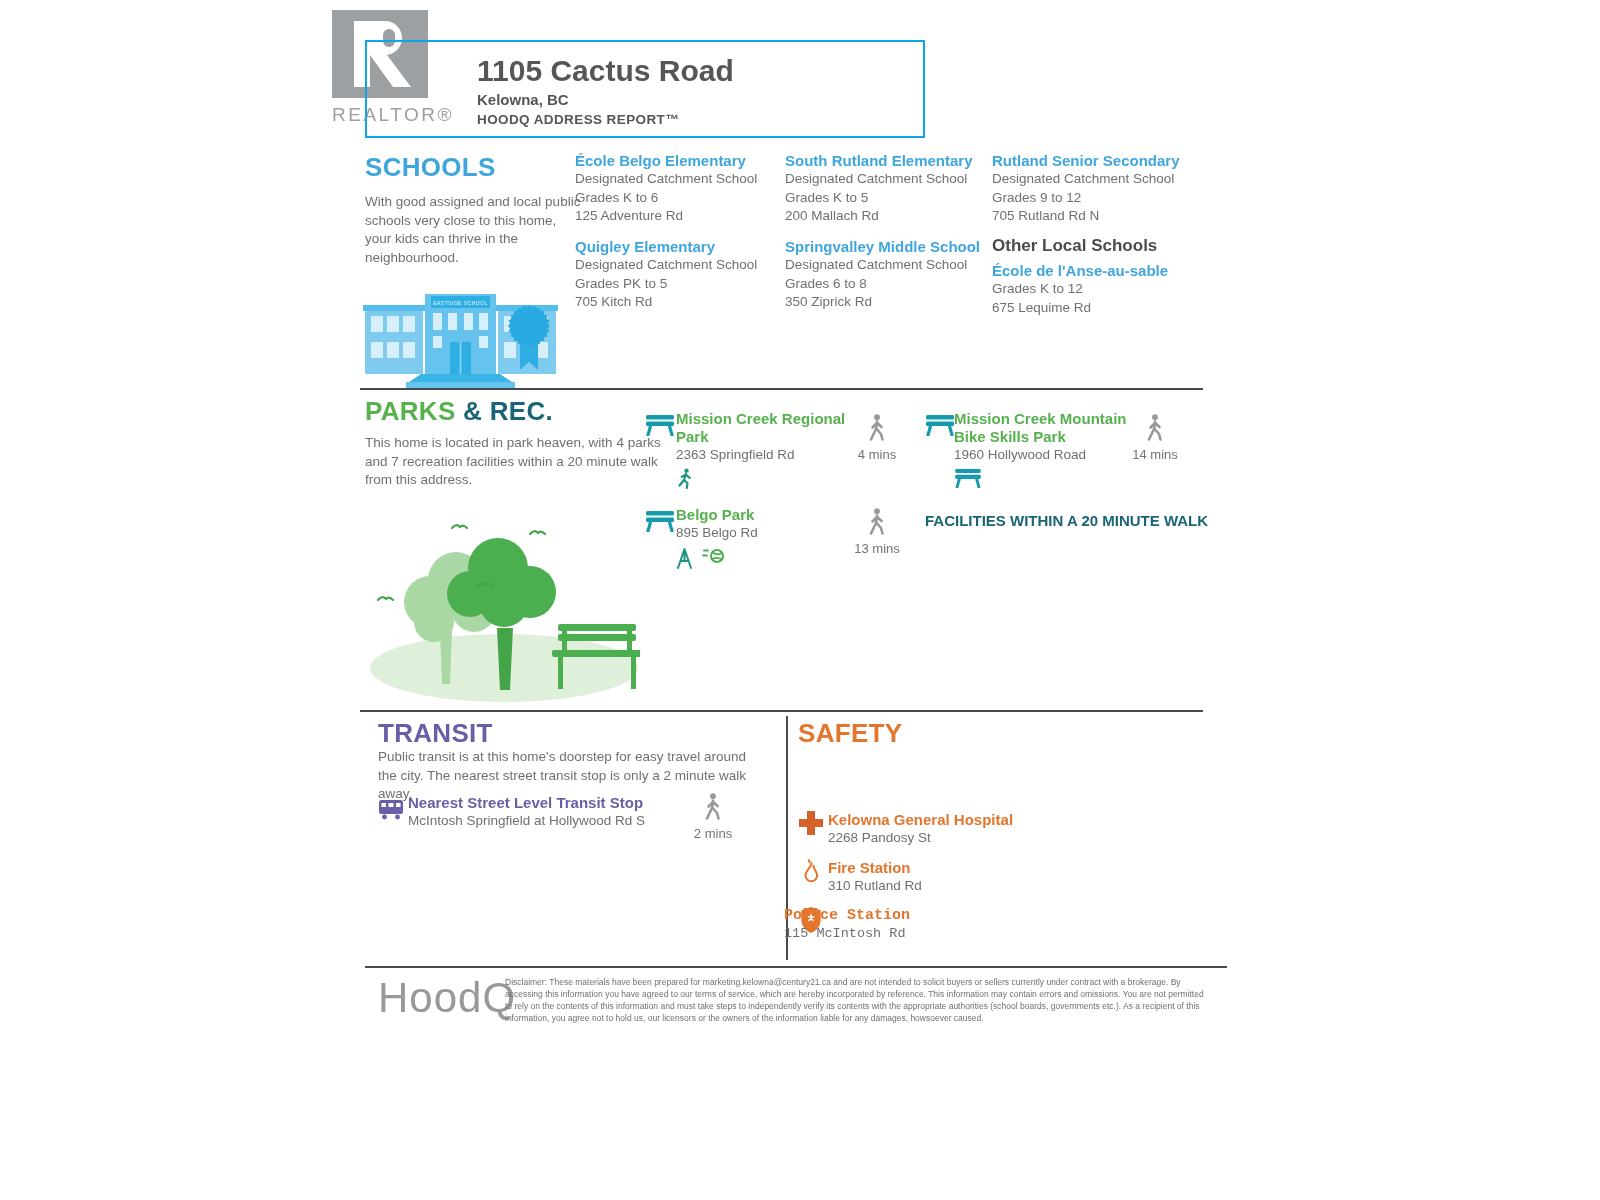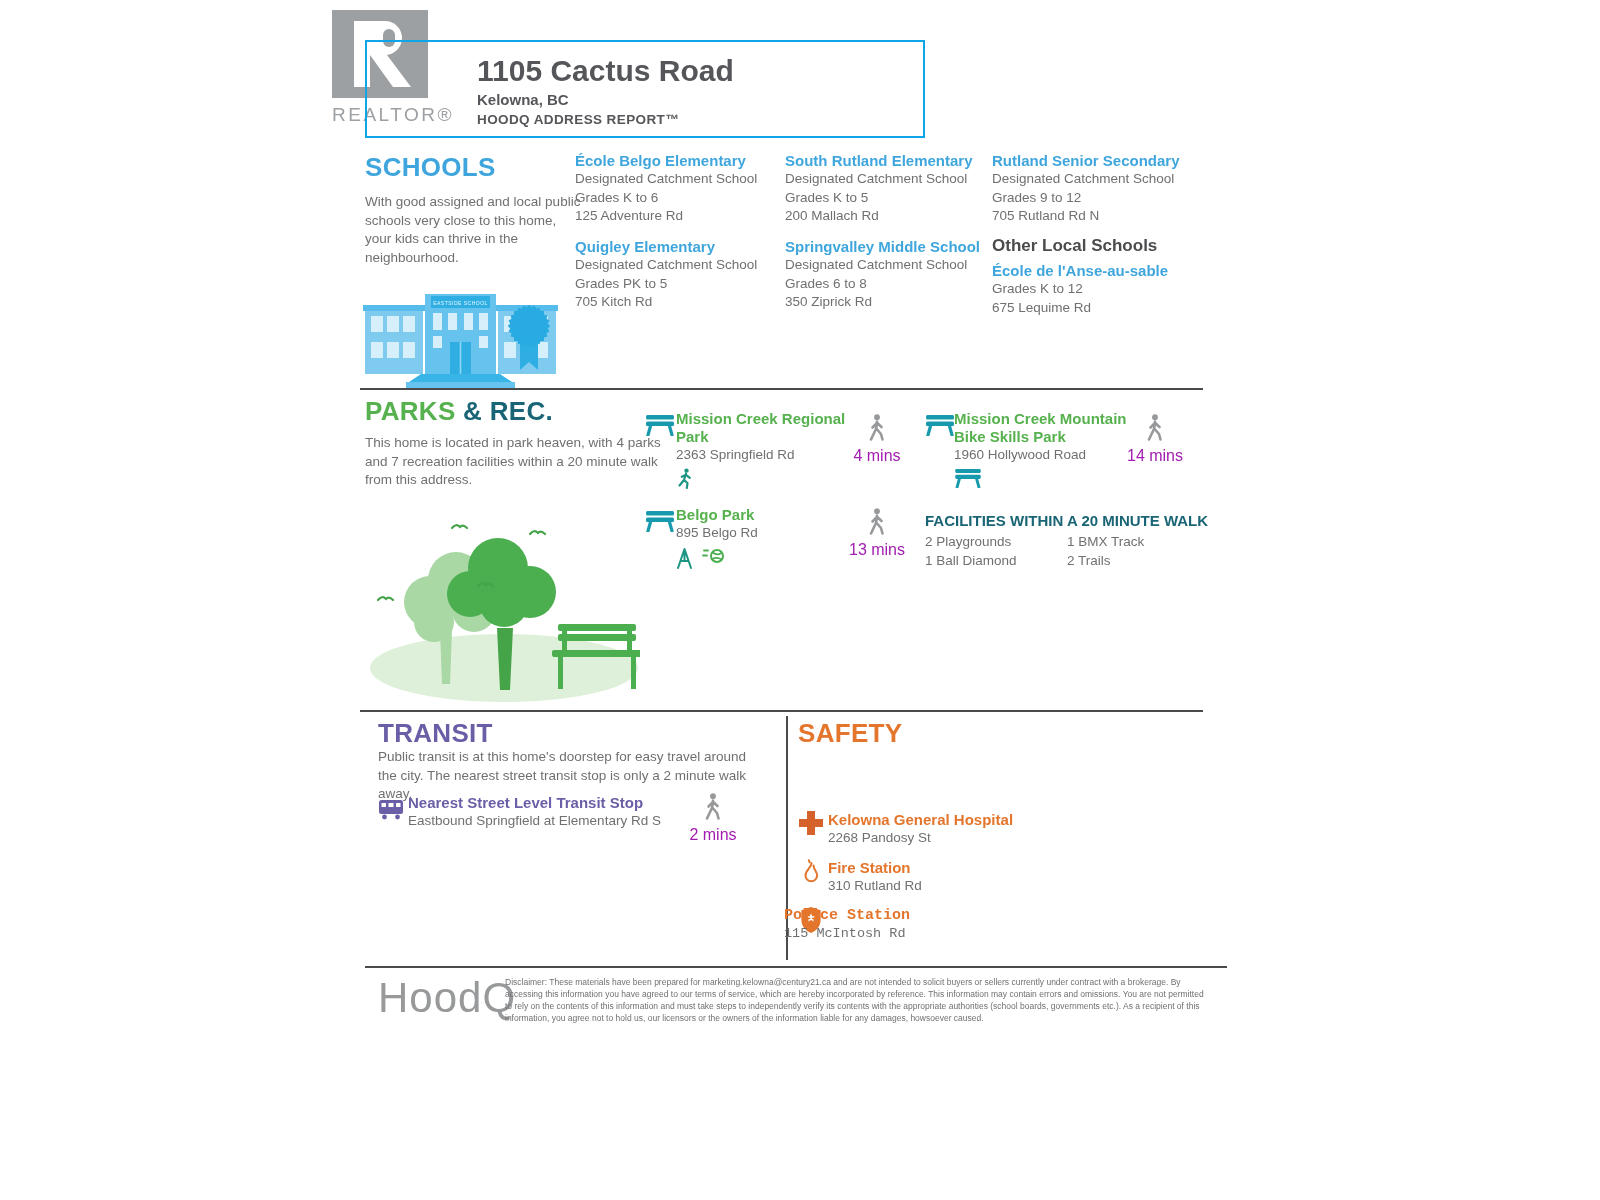--- a/index.html
+++ b/index.html
@@ -11,21 +11,21 @@
   .green{color:#56B14E;}
   .teal{color:#1A6575;}
   .purple{color:#6A5FA7;}
   .orange{color:#E4752D;}
   .name{font-size:15px;font-weight:bold;line-height:18px;}
   .line{font-size:13.5px;line-height:18.5px;color:#6F7072;}
   .intro{font-size:13.5px;line-height:18.5px;color:#6F7072;}
   .hr{position:absolute;background:#4A4B4D;height:2px;}
   .vr{position:absolute;background:#4A4B4D;width:2px;}
   .walk{position:absolute;width:70px;text-align:center;}
-  .walk .t{font-size:16px;color:#a21caf;margin-top:1px;}
+  .walk .t{font-size:13px;color:#737373;margin-top:1px;}
   .addr-box{position:absolute;left:365px;top:40px;width:556px;height:94px;
             border:2px solid #0ea5e9;background:transparent;}
   .addr-title{position:absolute;left:110px;top:12px;font-size:30px;font-weight:bold;color:#55565A;}
   .addr-city{position:absolute;left:110px;top:49px;font-size:15px;font-weight:bold;color:#55565A;}
   .addr-report{position:absolute;left:110px;top:70px;font-size:13.5px;font-weight:bold;color:#55565A;letter-spacing:.4px;}
   .realtor-word{font-size:19px;color:#9DA0A3;letter-spacing:2.5px;margin-top:2px;}
   .facilities-grid{display:grid;grid-template-columns:142px 110px;column-gap:0;}
   .facilities-grid div{font-size:13.5px;line-height:18.5px;color:#6F7072;}
   .hoodq{font-size:42px;color:#97999B;letter-spacing:1px;}
   .disclaimer{font-size:8.5px;line-height:12px;color:#6F7072;}
@@ -242,45 +242,39 @@
   <div class="walk" style="left:842px;top:508px;">
     <svg width="22" height="28" viewBox="0 0 22 28">
       <circle cx="11" cy="3.2" r="2.9" fill="#97999B"></circle>
       <path d="M11 7.5 L10.2 14.5 M10.2 14.5 L5 25.5 M10.2 14.5 L15 20 L16.5 25.5 M11 8.8 L6.5 13.5 M11 8.8 L15.5 13" stroke="#97999B" stroke-width="2.6" fill="none" stroke-linecap="round" stroke-linejoin="round"></path>
     </svg>
     <div class="t">13 mins</div>
   </div>
 
   <div class="abs" style="left:925px;top:511px;">
     <div class="teal" style="font-size:15px;font-weight:bold;line-height:19px;">FACILITIES WITHIN A 20 MINUTE WALK</div>
-    <div class="facilities-grid" style="margin-top:3px;">
-      <div>2 Playgrounds</div>
-      <div>1 BMX Track</div>
-      <div>1 Ball Diamond</div>
-      <div>2 Trails</div>
-    </div>
   </div>
 
   <div class="hr" style="left:360px;top:710px;width:843px;"></div>
   <div class="vr" style="left:786px;top:716px;height:244px;"></div>
 
   <div class="abs h1 purple" style="left:378px;top:718px;">TRANSIT</div>
   <div class="abs intro" style="left:378px;top:748px;width:376px;">Public transit is at this home's doorstep for easy travel around the city. The nearest street transit stop is only a 2 minute walk away.</div>
 
   <svg class="abs" style="left:378px;top:799px;" width="26" height="22" viewBox="0 0 26 22">
     <rect x="1" y="1" width="24" height="14" rx="2.5" fill="#6A5FA7"></rect>
     <rect x="3.5" y="4" width="4.5" height="4" fill="#ffffff"></rect>
     <rect x="10.5" y="4" width="5" height="4" fill="#ffffff"></rect>
     <rect x="18" y="4" width="4.5" height="4" fill="#ffffff"></rect>
     <circle cx="6.5" cy="18" r="2.4" fill="#6A5FA7"></circle>
     <circle cx="19.5" cy="18" r="2.4" fill="#6A5FA7"></circle>
   </svg>
   <div class="abs" style="left:408px;top:794px;">
     <div class="name purple">Nearest Street Level Transit Stop</div>
-    <div class="line">Eastbound Springfield at Elementary Rd S</div>
+    <div class="line">McIntosh Springfield at Hollywood Rd S</div>
   </div>
   <div class="walk" style="left:678px;top:793px;">
     <svg width="22" height="28" viewBox="0 0 22 28">
       <circle cx="11" cy="3.2" r="2.9" fill="#97999B"></circle>
       <path d="M11 7.5 L10.2 14.5 M10.2 14.5 L5 25.5 M10.2 14.5 L15 20 L16.5 25.5 M11 8.8 L6.5 13.5 M11 8.8 L15.5 13" stroke="#97999B" stroke-width="2.6" fill="none" stroke-linecap="round" stroke-linejoin="round"></path>
     </svg>
     <div class="t">2 mins</div>
   </div>
 
   <div class="abs h1 orange" style="left:798px;top:718px;">SAFETY</div>

